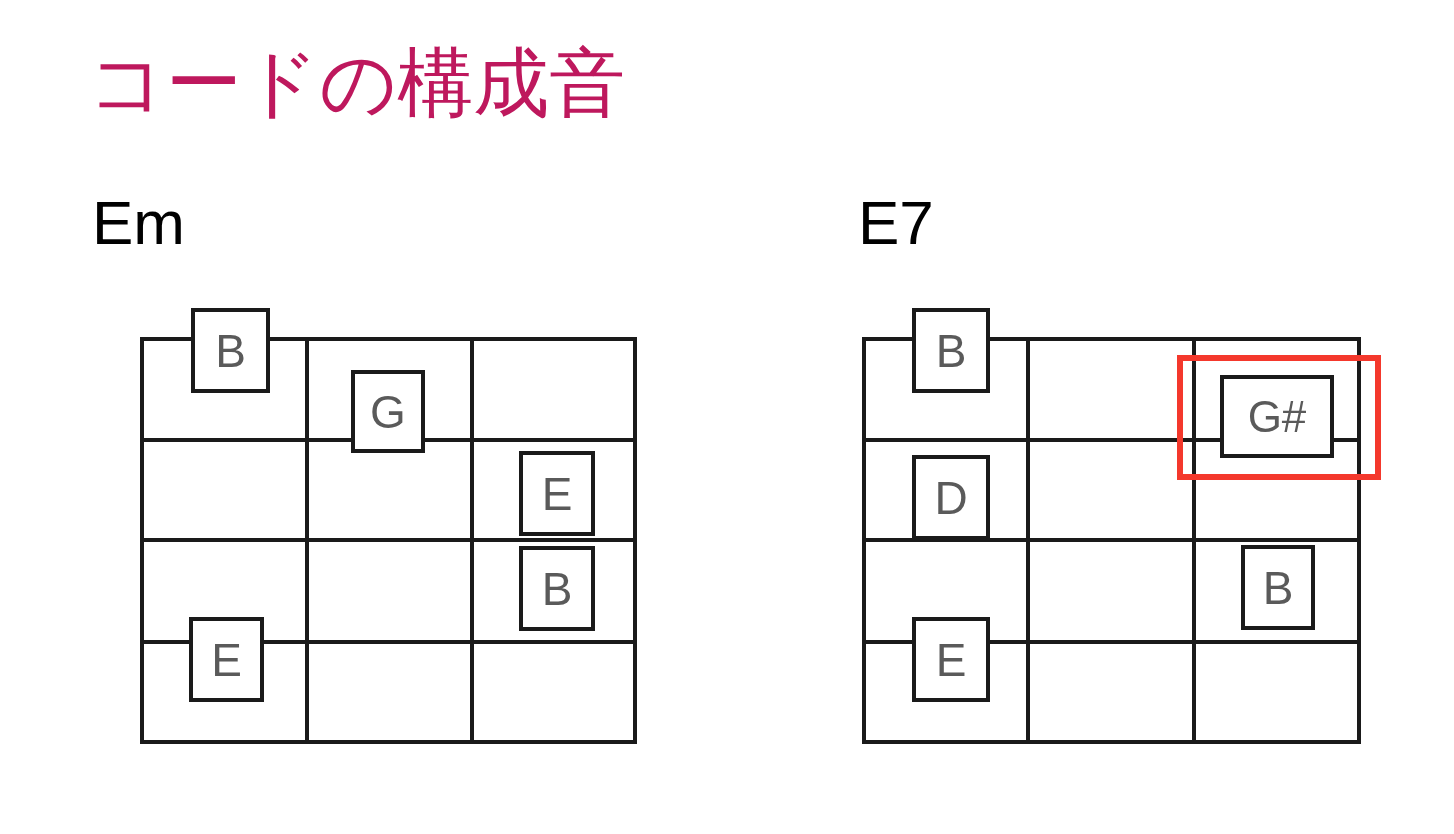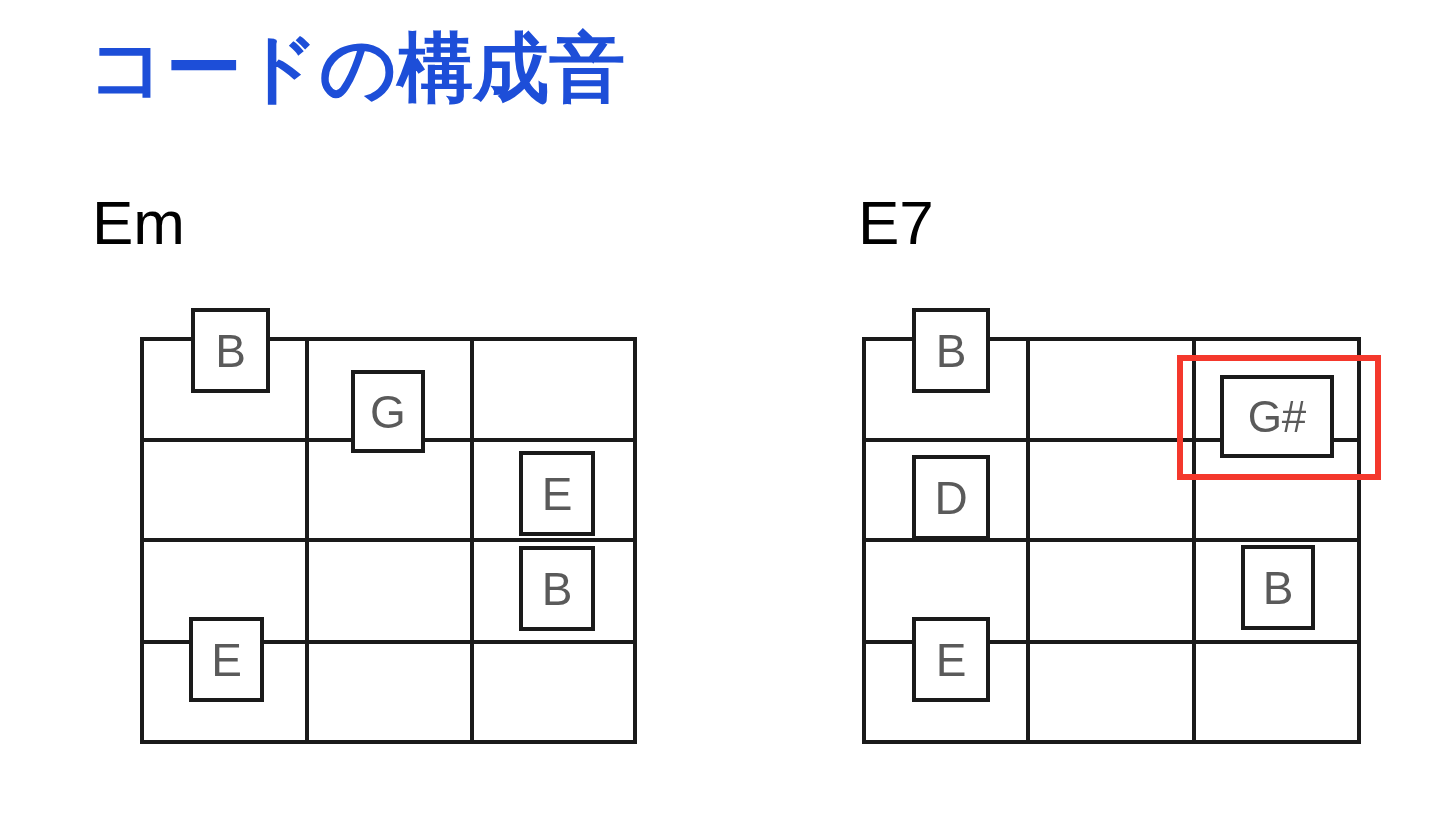--- a/index.html
+++ b/index.html
@@ -12,24 +12,24 @@
     height: 834px;
     position: relative;
     overflow: hidden;
     font-family: "Liberation Sans", "DejaVu Sans", sans-serif;
   }
 
   
   #page-title {
     position: absolute;
     left: 88px;
-    top: 30px;
+    top: 45px;
     font-size: 76px;
-    font-weight: 700;
-    color: #1d4ed8;
+    font-weight: 400;
+    color: #be185d;
     letter-spacing: 0px;
     line-height: 1.0;
     white-space: nowrap;
   }
 
   
   .chord-block {
     position: absolute;
   }
   .chord-name {

